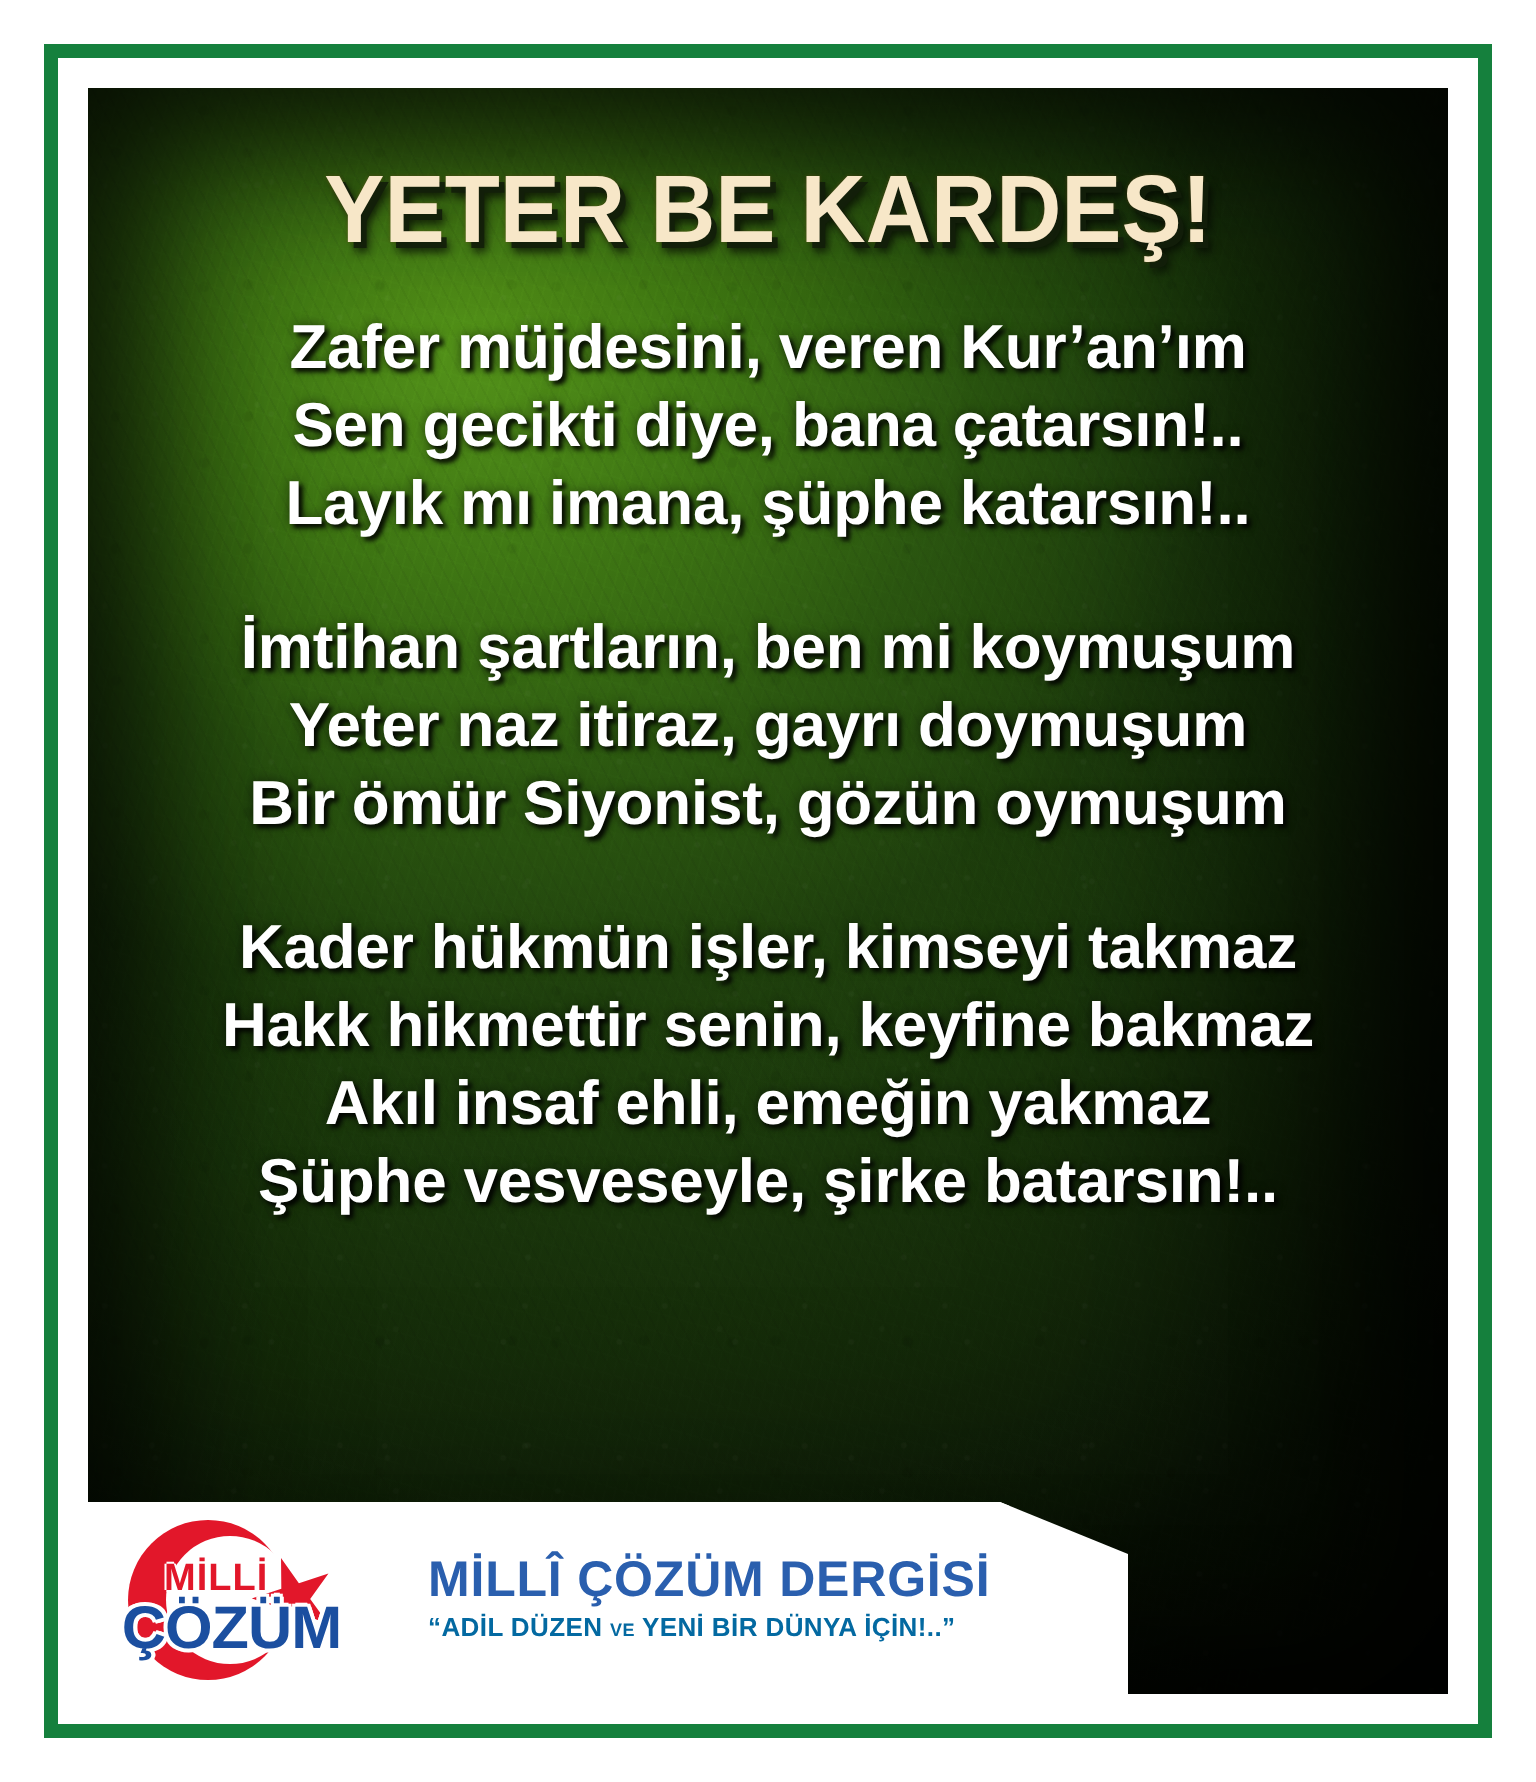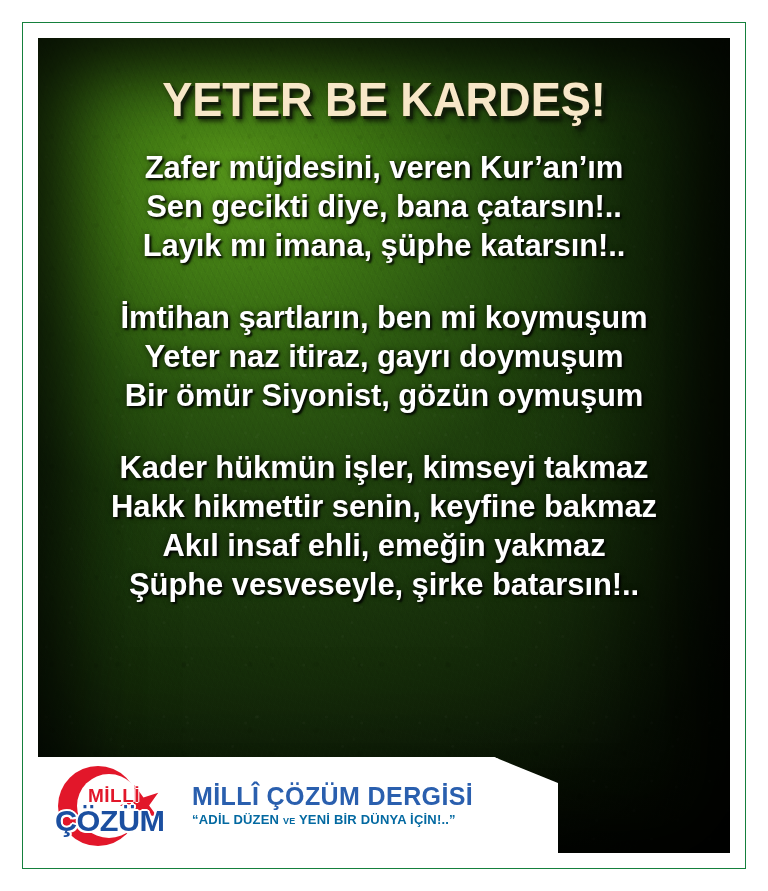--- a/index.html
+++ b/index.html
@@ -19,21 +19,21 @@
   }
 
   
   .poster-frame {
     position: absolute;
     left: 22px;
     top: 22px;
     width: 724px;
     height: 847px;
     background: #ffffff;
-    border: 1px solid #15803d;
+    border: 7px solid #15803d;
     box-sizing: border-box;
     padding: 15px;
   }
 
   
   .poster {
     position: relative;
     width: 100%;
     height: 100%;
     overflow: hidden;
@@ -208,21 +208,21 @@
     left: 68px;
     top: 20px;
     width: 42px;
     height: 42px;
     background: #e2172a;
     clip-path: polygon(50% 0%, 61% 35%, 98% 35%, 68% 57%, 79% 91%, 50% 70%, 21% 91%, 32% 57%, 2% 35%, 39% 35%);
     transform: rotate(-18deg);
   }
   .logo-milli {
     position: absolute;
-    left: 36px;
+    left: 24px;
     top: 22px;
     color: #e2172a;
     font-size: 19px;
     font-weight: 700;
     letter-spacing: 0.5px;
     line-height: 1;
     z-index: 4;
     text-shadow: 0 1px 0 #fff, 1px 0 0 #fff, -1px 0 0 #fff, 0 -1px 0 #fff;
   }
   .logo-cozum {
@@ -235,21 +235,21 @@
     letter-spacing: -0.5px;
     line-height: 1;
     transform: scaleX(1.02);
     z-index: 4;
     text-shadow:
       2px 0 0 #fff, -2px 0 0 #fff, 0 2px 0 #fff, 0 -2px 0 #fff,
       1.5px 1.5px 0 #fff, -1.5px 1.5px 0 #fff, 1.5px -1.5px 0 #fff, -1.5px -1.5px 0 #fff;
   }
 
   .footer-text {
-    margin-left: 12px;
+    margin-left: 28px;
   }
   .mag-name {
     color: #2a5fae;
     font-size: 25px;
     font-weight: 700;
     font-variant: small-caps;
     letter-spacing: 0.4px;
     line-height: 1.05;
     white-space: nowrap;
   }

